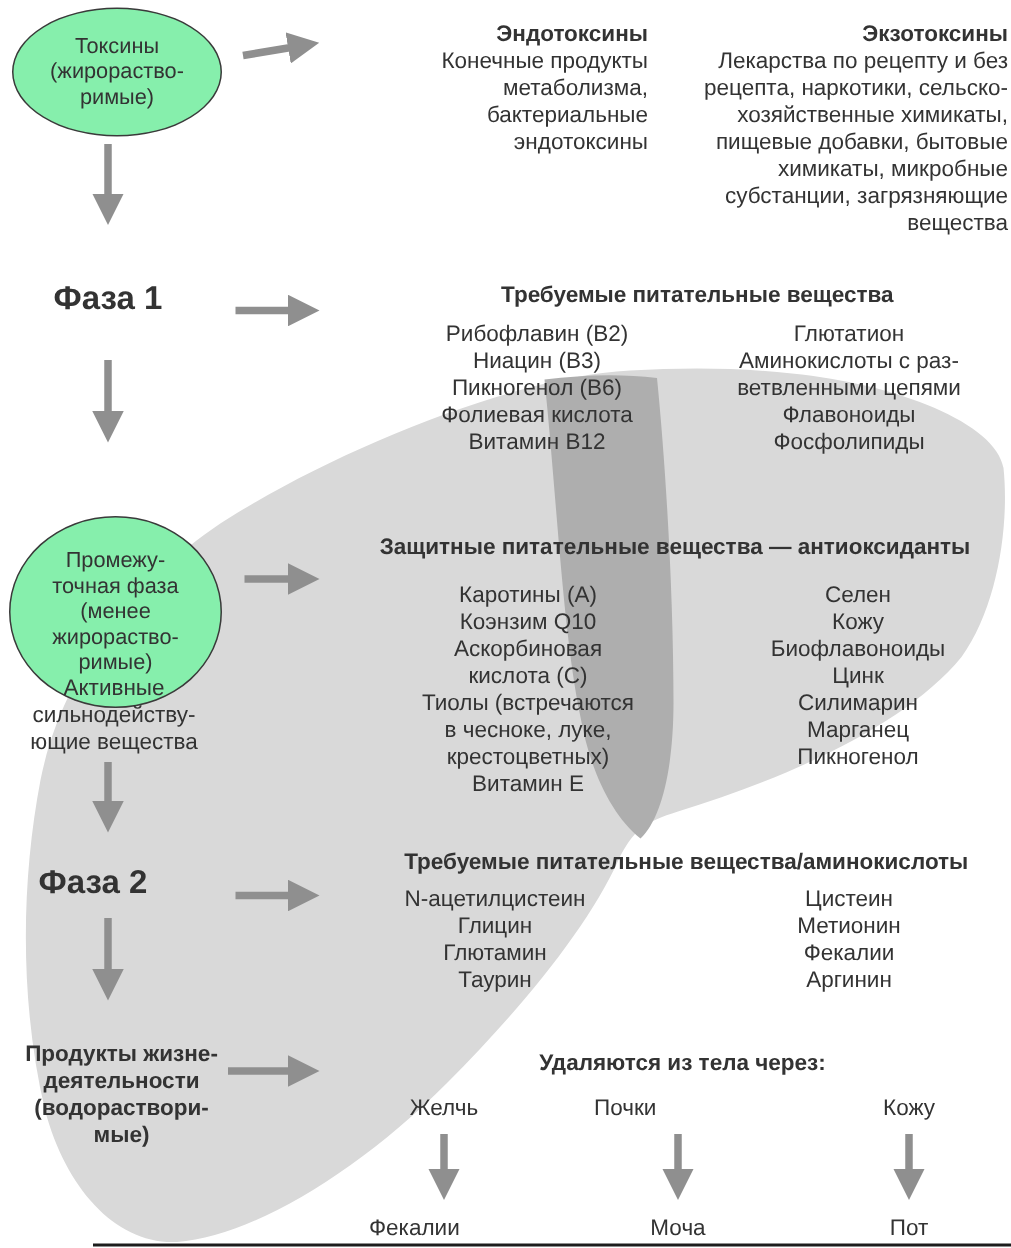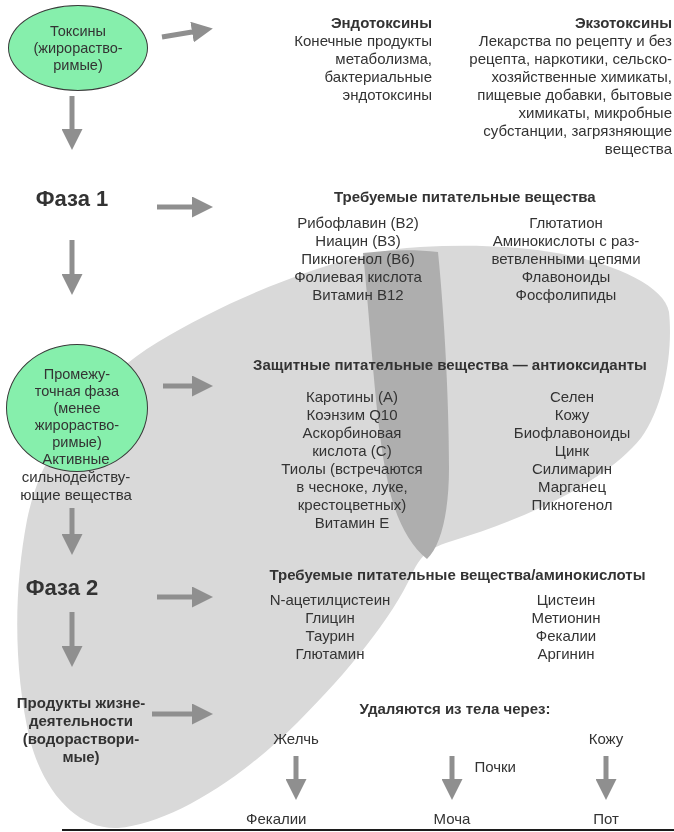--- a/index.html
+++ b/index.html
@@ -34,21 +34,21 @@
   #antiox-left  { left:252px; top:388px; width:200px; }
   #antiox-right { left:482px; top:388px; width:180px; }
   #active-label { left:6px; top:450px; width:140px; text-align:center; }
   #phase2-label { left:10px; top:575px; width:104px; }
   #phase2-heading { left:235px; top:566px; width:445px; text-align:center; }
   #phase2-left  { left:230px; top:591px; width:200px; }
   #phase2-right { left:466px; top:591px; width:200px; }
   #waste-label { left:0px; top:694px; width:162px; text-align:center; font-weight:bold; }
   #elim-heading { left:280px; top:700px; width:350px; text-align:center; }
   #route-bile    { left:246px; top:730px; width:100px; text-align:center; }
-  #route-kidneys { left:416px; top:730px; width:100px; text-align:right;margin-top:28px; }
+  #route-kidneys { left:396px; top:730px; width:100px; text-align:left; }
   #route-skin    { left:556px; top:730px; width:100px; text-align:center; }
   #out-feces { left:246px; top:810px; width:100px; text-align:left; }
   #out-urine { left:402px; top:810px; width:100px; text-align:center; }
   #out-sweat { left:556px; top:810px; width:100px; text-align:center; }
   #bottom-rule { left:62px; top:829px; width:612px; height:2px; background:#1c1c1c; }
 </style>
 </head>
 <body>
 
 <div class="canvas">
@@ -169,22 +169,22 @@
   <div class="abs txt pre" id="active-label">Активные
 сильнодейству-
 ющие вещества</div>
 
   <div class="abs phase-label" id="phase2-label">Фаза 2</div>
   <div class="abs h" id="phase2-heading">Требуемые питательные вещества/аминокислоты</div>
 
   <div class="col" id="phase2-left">
     <div>N-ацетилцистеин</div>
     <div>Глицин</div>
+    <div>Глютамин</div>
     <div>Таурин</div>
-    <div>Глютамин</div>
   </div>
   <div class="col" id="phase2-right">
     <div>Цистеин</div>
     <div>Метионин</div>
     <div>Фекалии</div>
     <div>Аргинин</div>
   </div>
 
   <div class="abs txt pre" id="waste-label">Продукты жизне-
 деятельности

